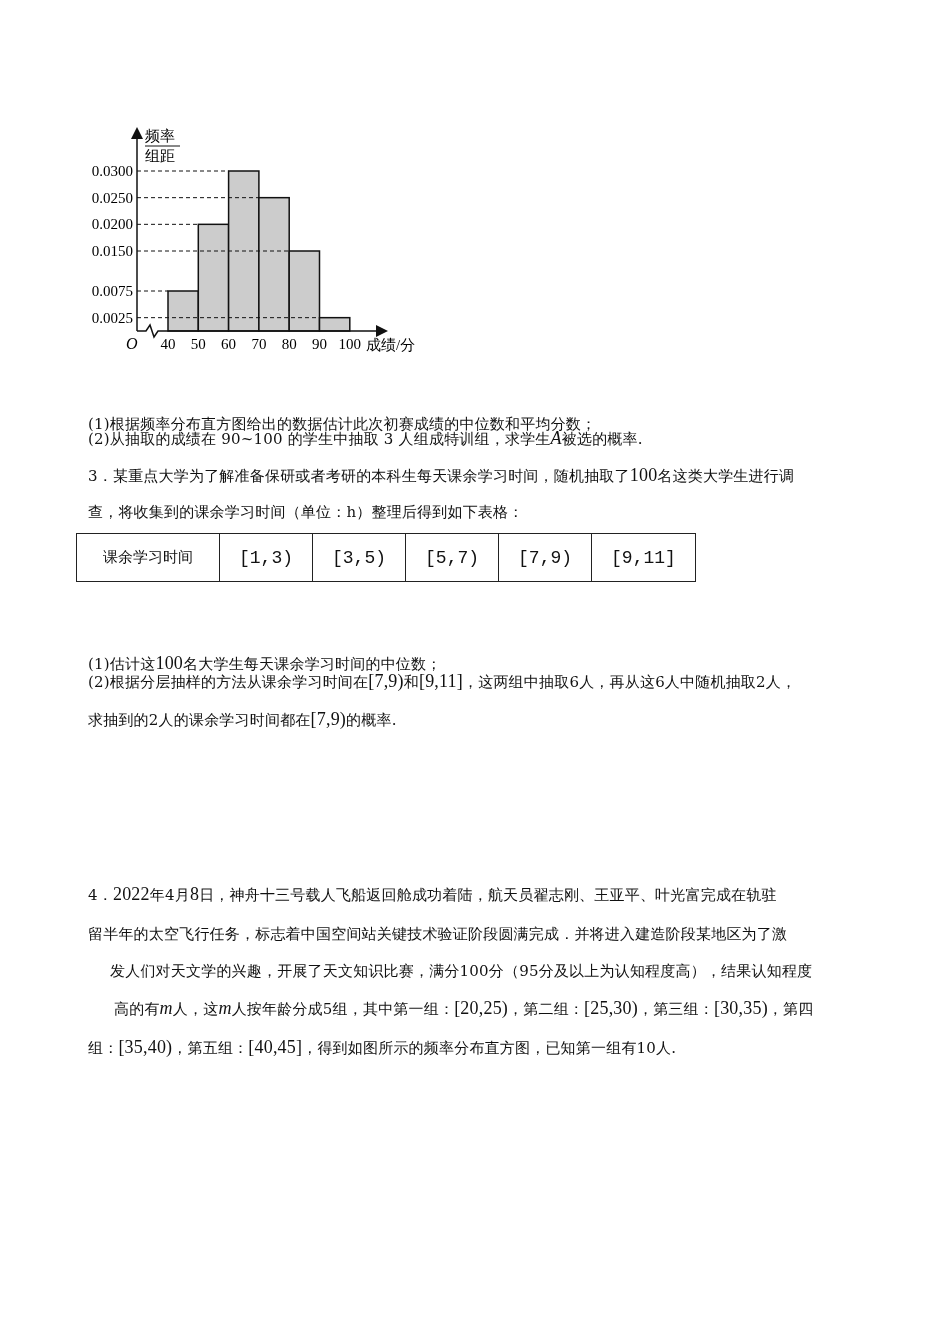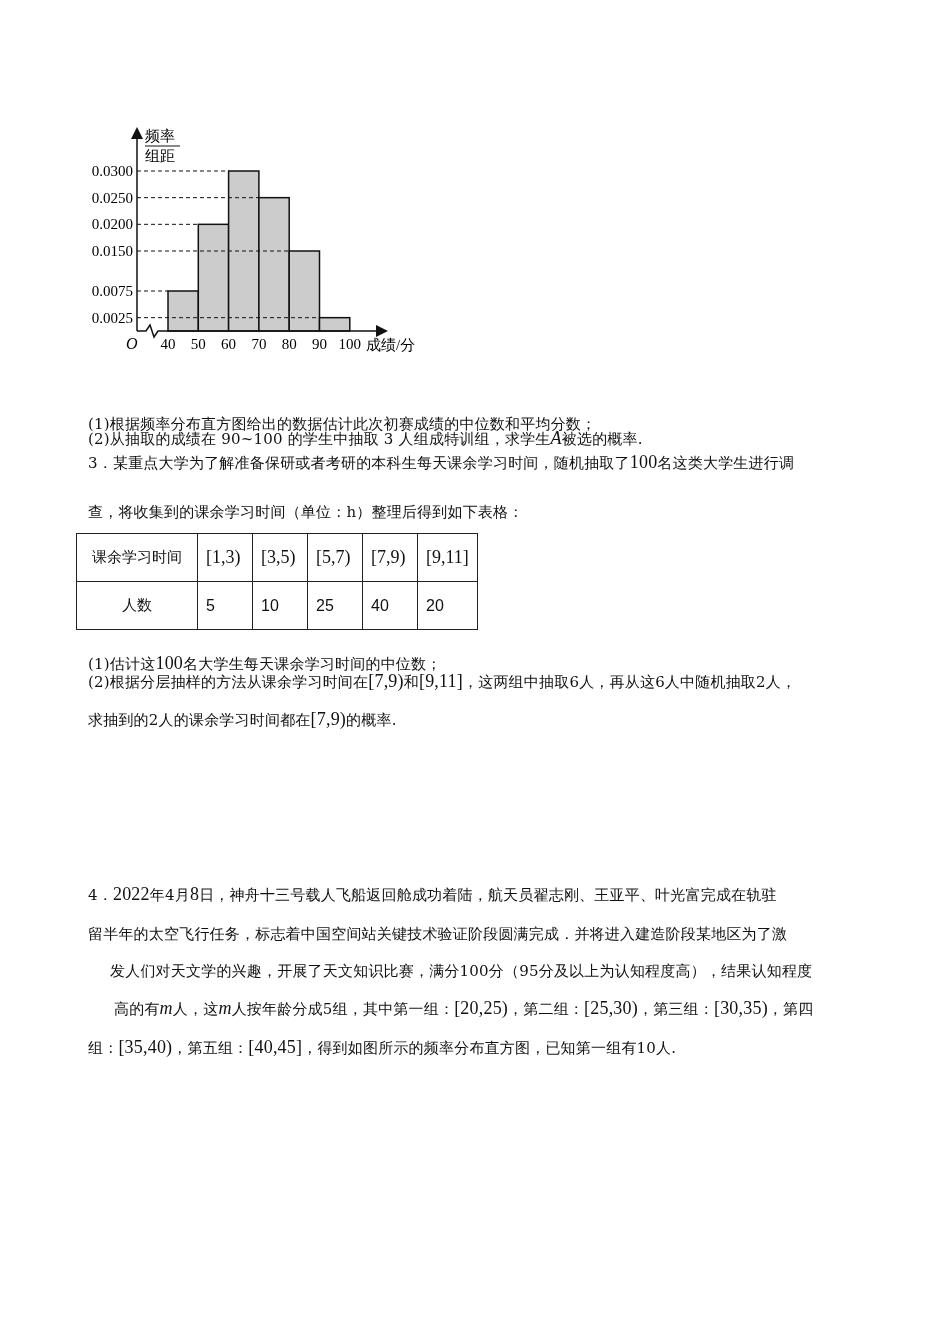--- a/index.html
+++ b/index.html
@@ -2,23 +2,23 @@
 <html><head>
 <meta charset="utf-8">
 <style>
   html, body { margin:0; padding:0; background:#fff; }
   body { width:950px; height:1344px; position:relative; overflow:hidden;
          font-family:"DejaVu Serif","Liberation Serif",serif; color:#111; }
   .line { position:absolute; left:88px; font-size:15px; white-space:nowrap; letter-spacing:0.2px; }
   .math { font-family:"Liberation Serif",serif; font-size:18px; }
   .ital { font-style:italic; font-family:"Liberation Serif",serif; font-size:18px; }
   table.data { position:absolute; left:76px; top:533px; border-collapse:collapse; }
-  table.data td { border:1.5px solid #222; height:47px; font-size:15px; padding:0 8px; }
+  table.data td { border:1.5px solid #222; height:47px; font-size:15px; padding:0 19px; }
   table.data td.head { width:104px; text-align:center; }
-  table.data td.iv { font-family:Liberation Serif, serif; font-size:18px; width:38px; }
+  table.data td.iv { font-family:Liberation Mono, monospace; font-size:18px; width:38px; }
   table.data td.num { font-family:"Liberation Sans",sans-serif; font-size:16px; }
   svg text { font-family:"Liberation Serif",serif; }
 </style>
 </head>
 <body>
 
 <svg width="950" height="370" style="position:absolute;left:0;top:0;">
   <defs>
     <marker id="arr" markerWidth="8" markerHeight="8" refX="6" refY="4" orient="auto">
       <path d="M0,0 L8,4 L0,8 z" fill="#111"></path>
@@ -65,42 +65,34 @@
   <text id="ylab-den" x="145" y="161" font-size="15" font-family="DejaVu Sans">组距</text>
   <text id="origin" x="126" y="349" font-size="16" font-style="italic">O</text>
   <text id="xlab" x="366" y="350" font-size="15" font-family="DejaVu Sans">成绩/分</text>
 </svg>
 
 <div class="line" style="top:415px;">(1)根据频率分布直方图给出的数据估计此次初赛成绩的中位数和平均分数；</div>
 <div class="line" style="top:428px;">
   <span>(2)从抽取的成绩在 90~100 的学生中抽取 3 人组成特训组，求学生</span><span class="ital">A</span><span>被选的概率.</span>
 </div>
 
-<div class="line" style="top:452px;">
+<div class="line" style="top:465px;">
   <span>3．某重点大学为了解准备保研或者考研的本科生每天课余学习时间，随机抽取了</span><span class="math">100</span><span>名这类大学生进行调</span>
 </div>
 <div class="line" style="top:503px;">查，将收集到的课余学习时间（单位：h）整理后得到如下表格：</div>
 
 <table class="data">
   <tbody>
       <tr>
     <td class="head">课余学习时间</td>
     <td class="iv">[1,3)</td>
     <td class="iv">[3,5)</td>
     <td class="iv">[5,7)</td>
     <td class="iv">[7,9)</td>
     <td class="iv">[9,11]</td>
-  </tr>
-  <tr>
-    <td class="head">人数</td>
-    <td class="num">5</td>
-    <td class="num">10</td>
-    <td class="num">25</td>
-    <td class="num">40</td>
-    <td class="num">20</td>
   </tr>
 </tbody>
   </table>
 
 <div class="line" style="top:636px;margin-top:17px;">
   <span>(1)估计这</span><span class="math">100</span><span>名大学生每天课余学习时间的中位数；</span>
 </div>
 <div class="line" style="top:671px;">
   <span>(2)根据分层抽样的方法从课余学习时间在</span><span class="math">[7,9)</span><span>和</span><span class="math">[9,11]</span><span>，这两组中抽取6人，再从这6人中随机抽取2人，</span>
 </div>

